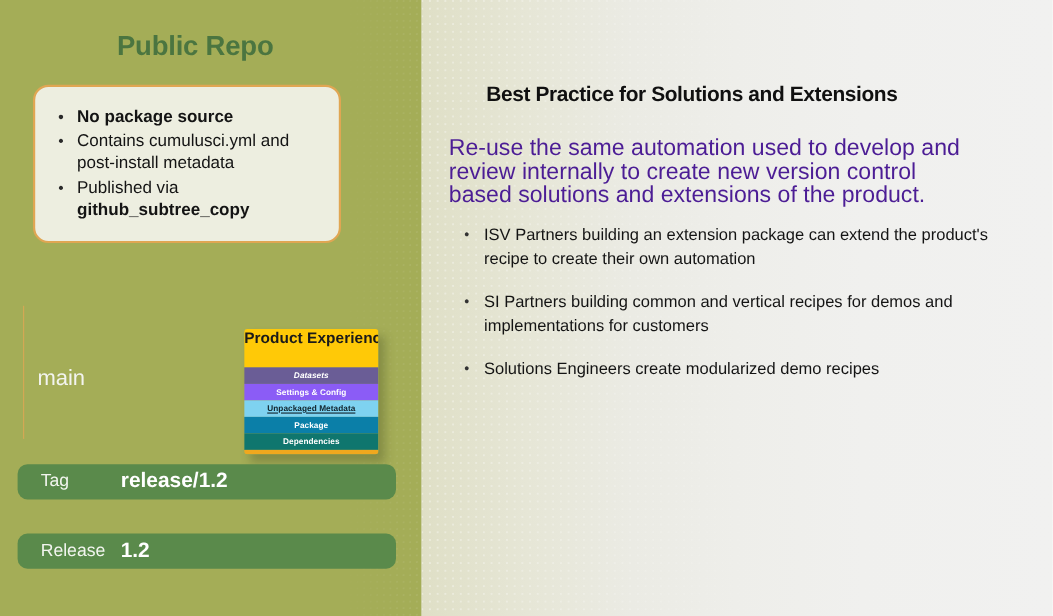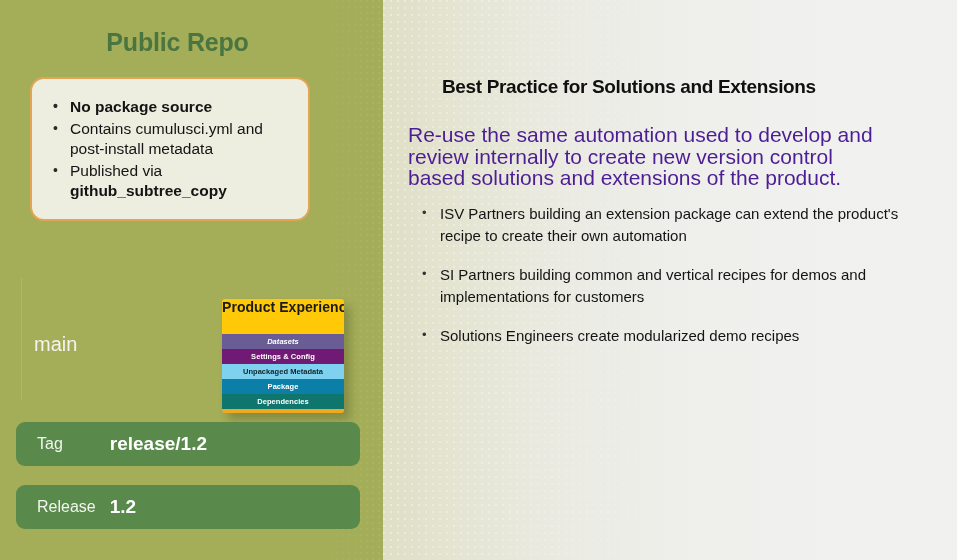--- a/index.html
+++ b/index.html
@@ -154,21 +154,21 @@
   }
   .recipe-footer {
     height: 4px;
   }
 
   
   .pill {
     position: absolute;
     left: 16px;
     width: 344px;
-    height: 44px;
+    height: 32px;
     box-sizing: border-box;
     background: #5a8a4b;
     border-radius: 9px;
     display: flex;
     align-items: center;
     color: #ffffff;
   }
   .pill-tag { top: 422px; }
   .pill-release { top: 485px; }
   .pill-label {
@@ -246,22 +246,22 @@
       <li><span>Published via </span><span class="b">github_subtree_copy</span></li>
     </ul>
   </div>
 
   <div class="branch-line" style="background: rgb(224, 166, 83);"></div>
   <div class="branch-label">main</div>
 
   <div class="recipe-stack">
     <div class="recipe-row header" style="background: rgb(255, 201, 7); color: rgb(26, 26, 26);">Product Experience Recipe</div>
     <div class="recipe-row" style="background: rgb(106, 93, 150); color: rgb(255, 255, 255); font-style: italic;">Datasets</div>
-    <div class="recipe-row" style="background: #701a75; color: rgb(255, 255, 255);">Settings &amp; Config</div>
-    <div class="recipe-row" style="background: rgb(126, 210, 240); color: rgb(16, 34, 43);">Unpackaged Metadata</div>
+    <div class="recipe-row" style="background: #8b5cf6; color: rgb(255, 255, 255);">Settings &amp; Config</div>
+    <div class="recipe-row" style="background: rgb(126, 210, 240); color: rgb(16, 34, 43); text-decoration: underline;">Unpackaged Metadata</div>
     <div class="recipe-row" style="background: rgb(11, 127, 168); color: rgb(255, 255, 255);">Package</div>
     <div class="recipe-row" style="background: #0f766e; color: rgb(255, 255, 255);">Dependencies</div>
     <div class="recipe-footer" style="background: rgb(240, 168, 30);"></div>
   </div>
 
   <div class="pill pill-tag" style="background: rgb(90, 138, 75);">
     <span class="pill-label">Tag</span>
     <span class="pill-value">release/1.2</span>
   </div>
 

